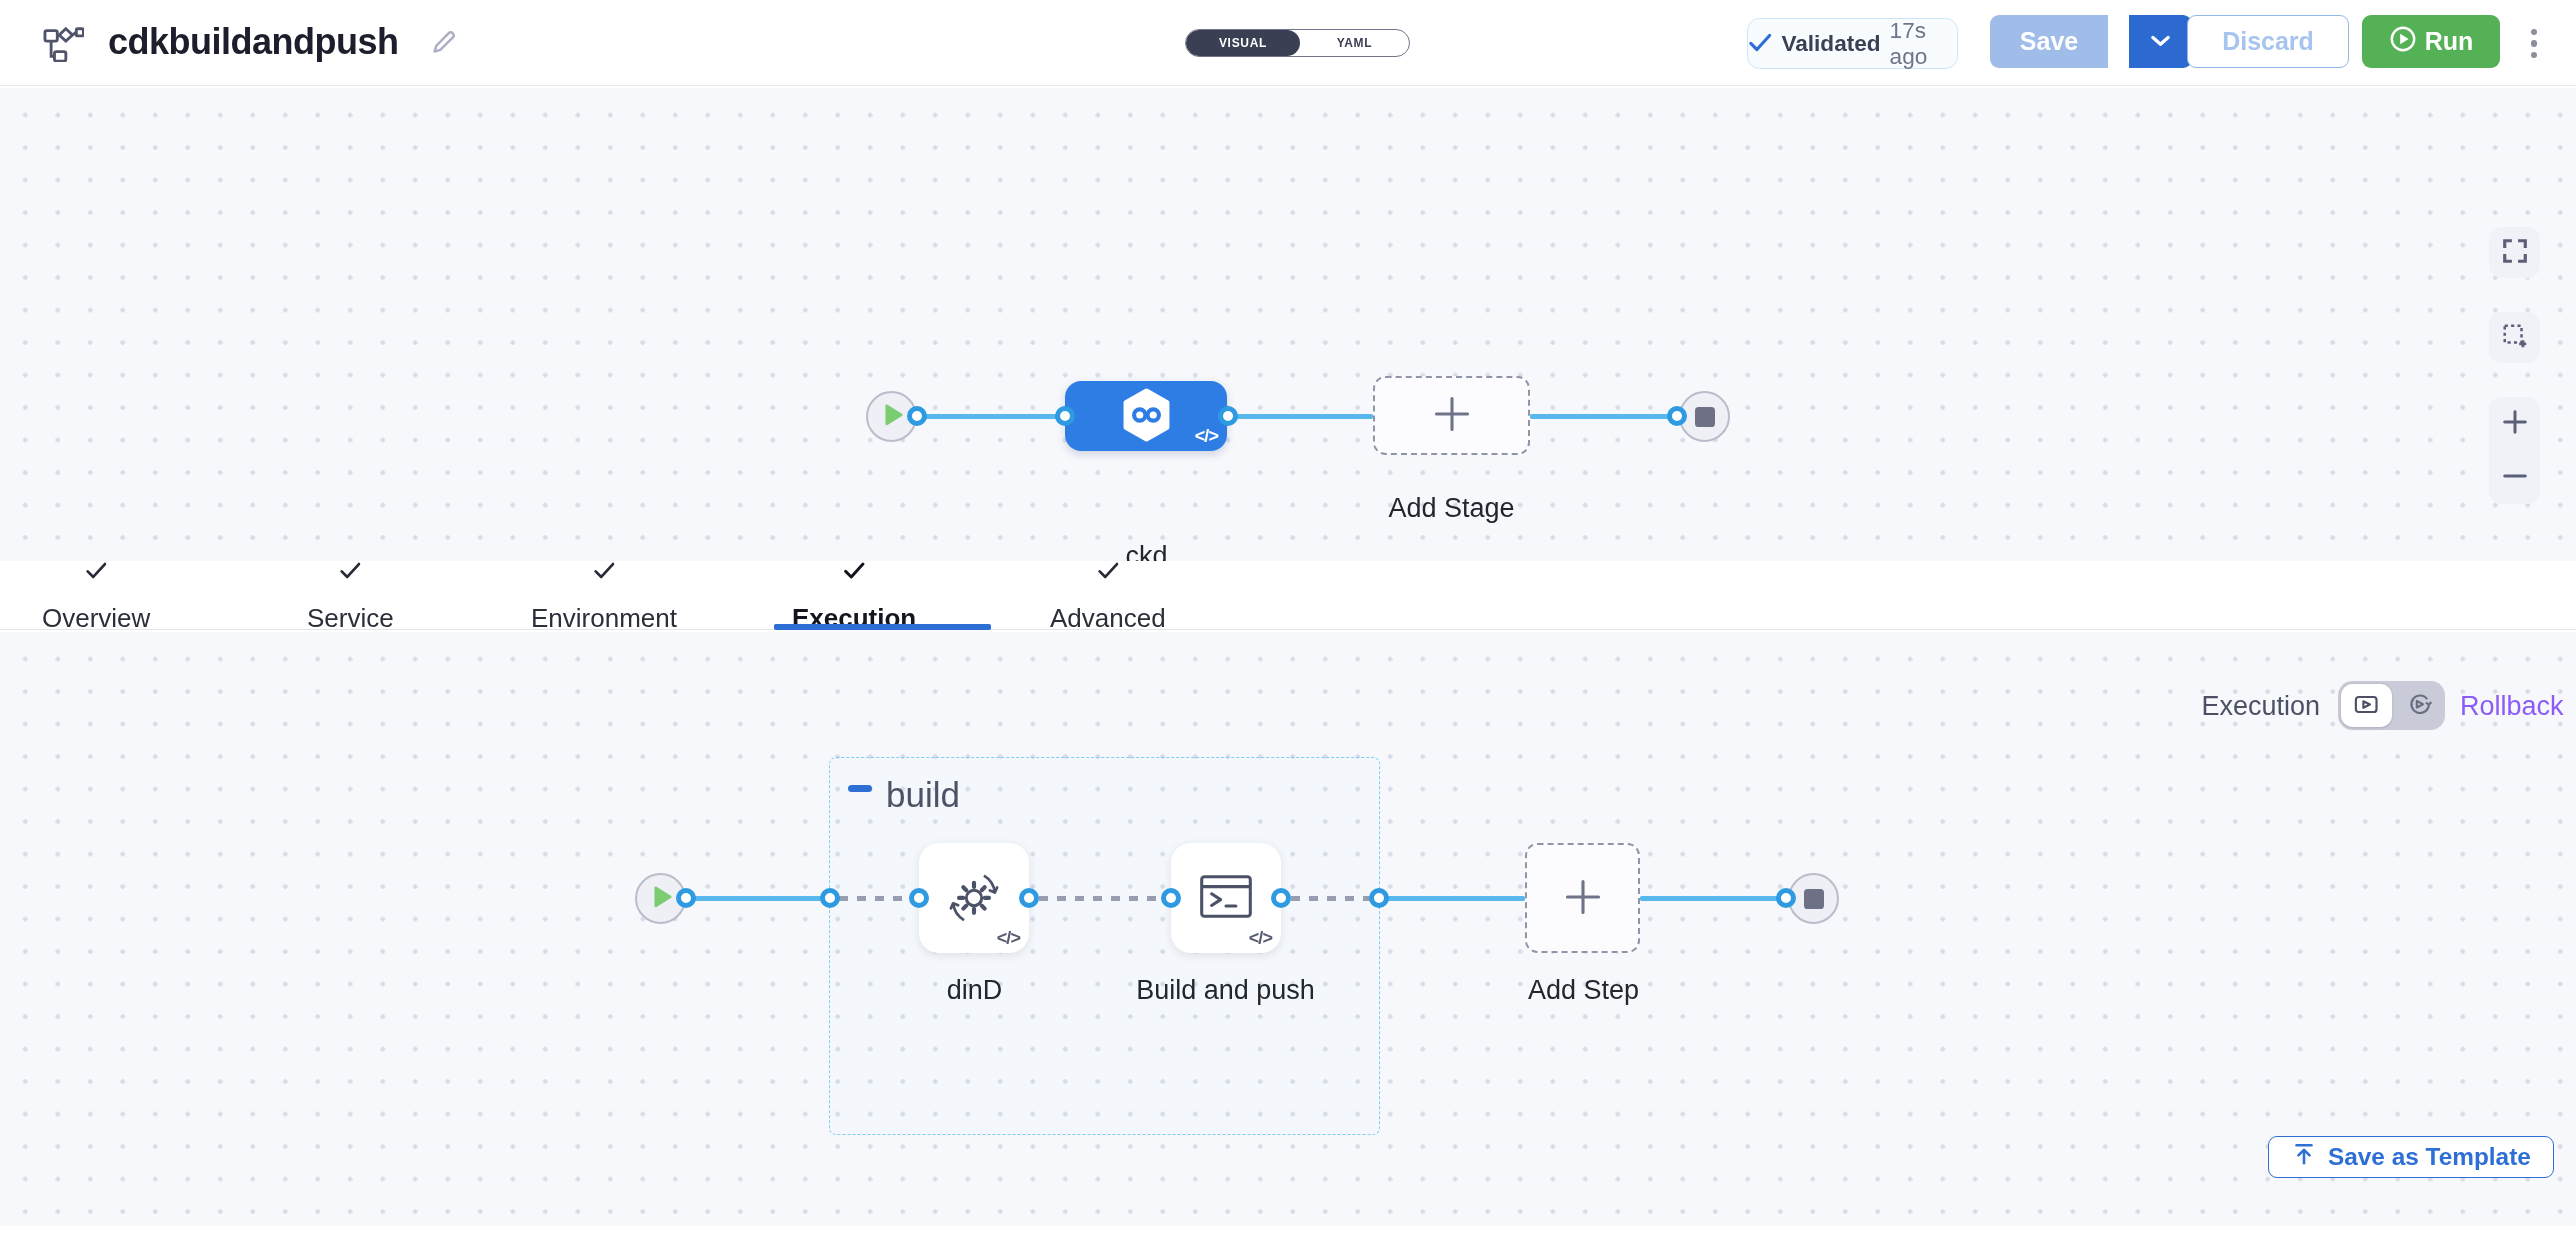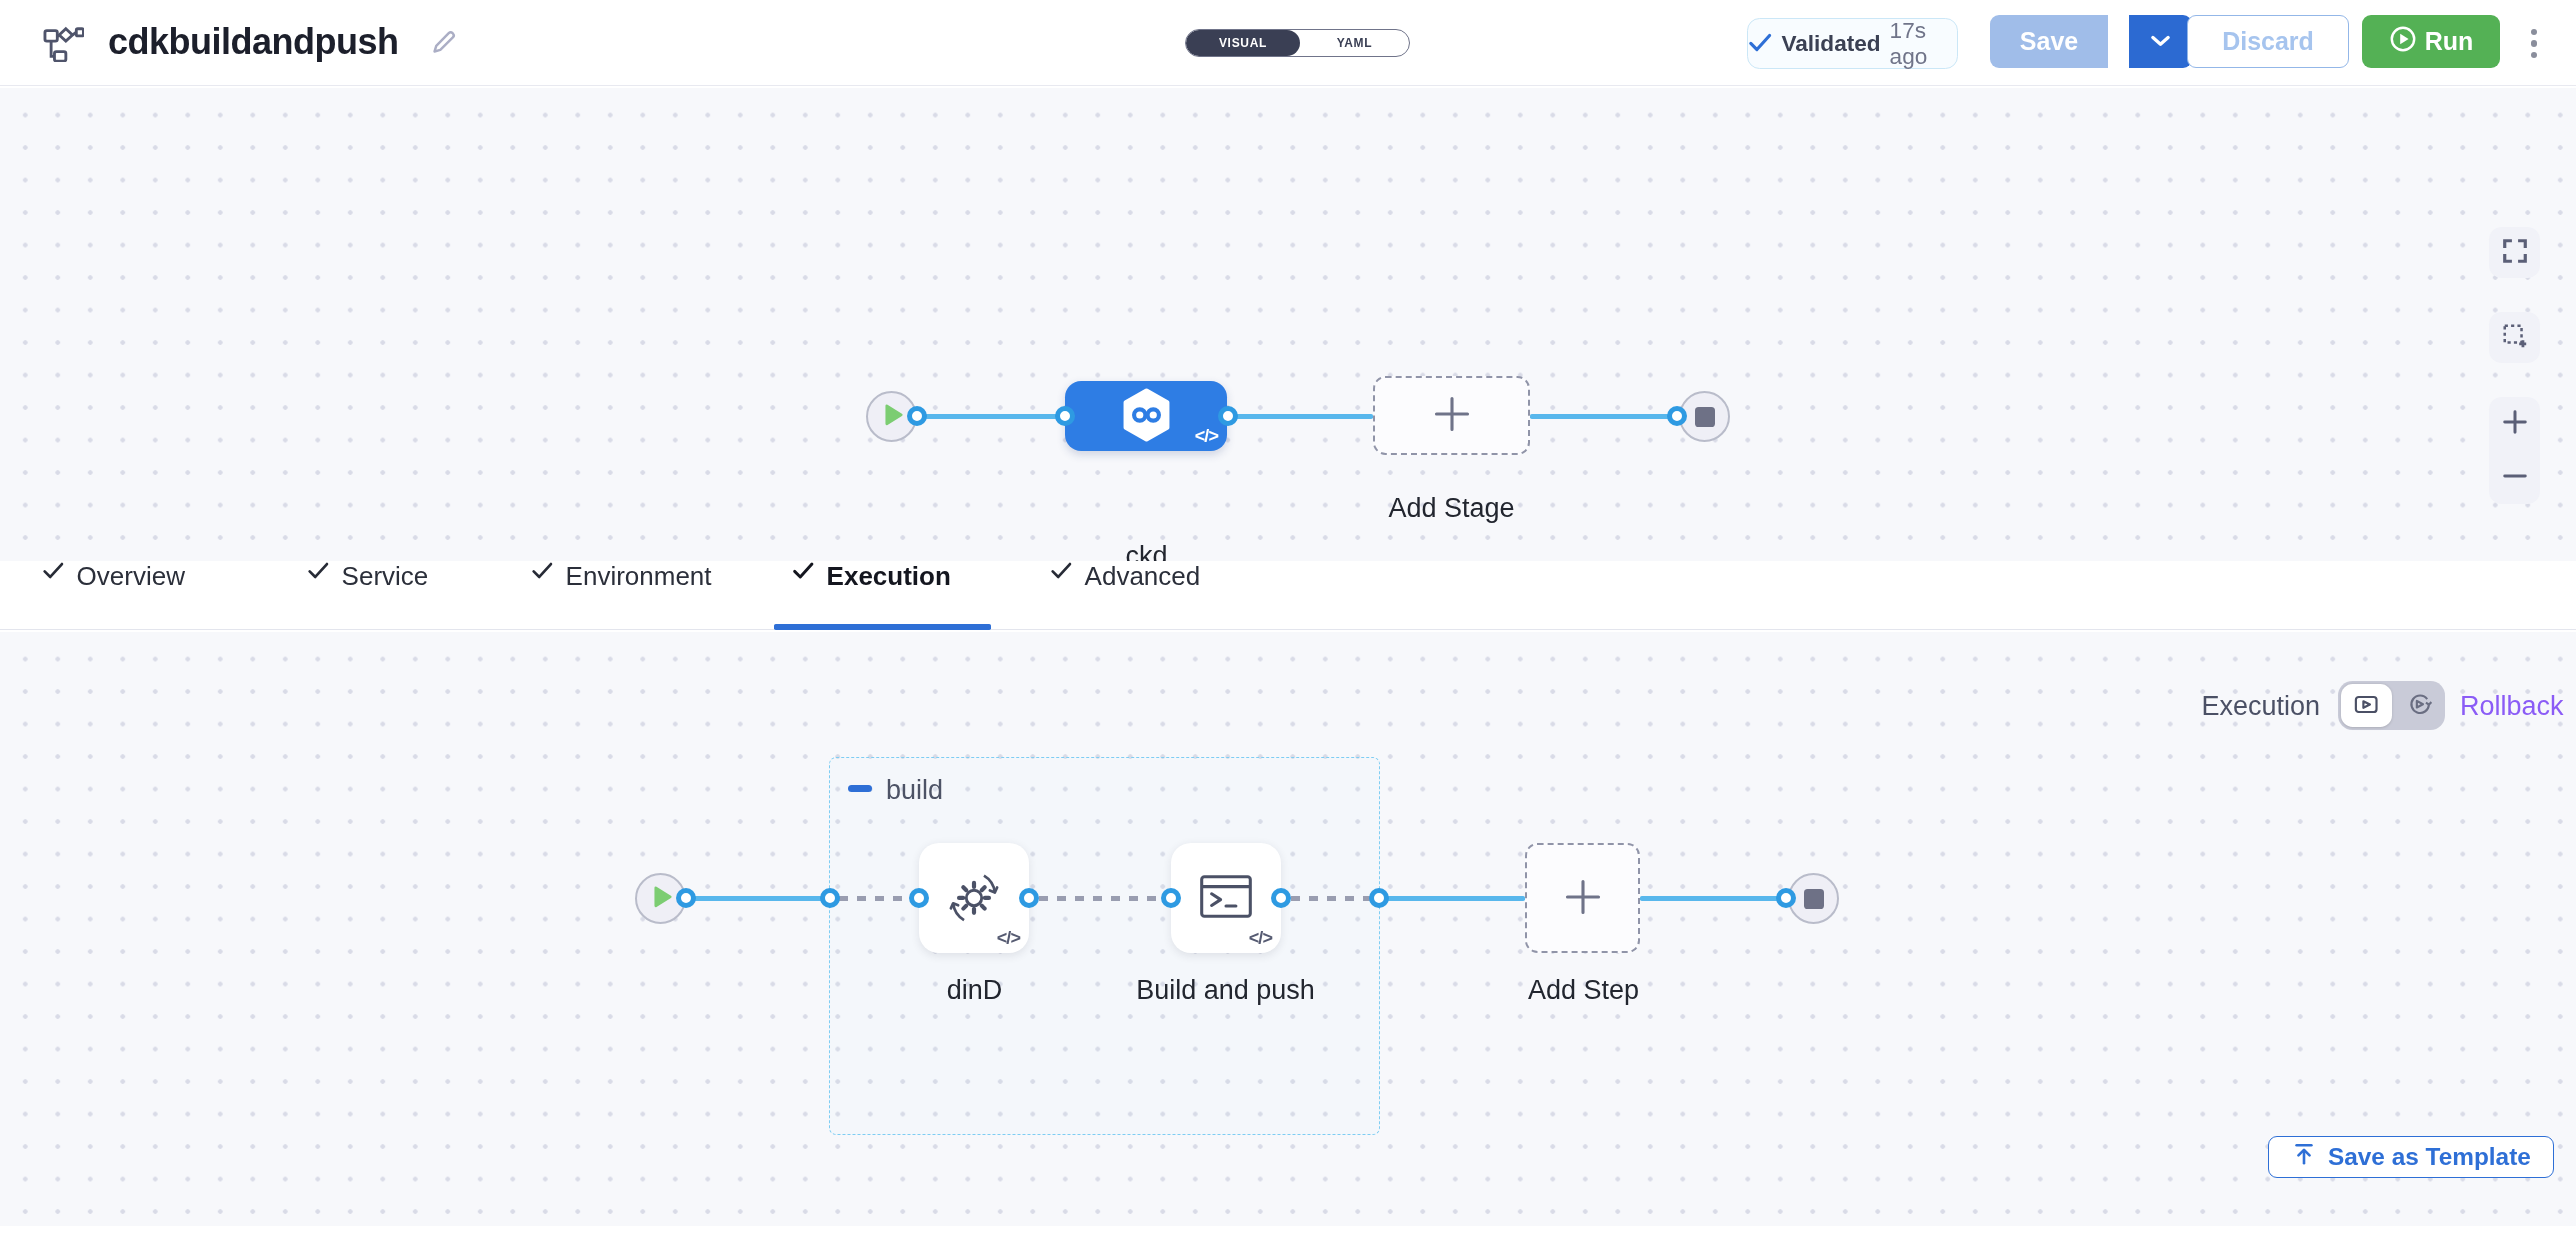--- a/index.html
+++ b/index.html
@@ -61,25 +61,25 @@
   .add-box { position:absolute; border:2.7px dashed #9094a8; border-radius:12.6px; background:#fcfcfe; cursor:pointer; display:flex; align-items:center; justify-content:center; z-index:5; }
   .add-stage-box { left:1373px; top:376px; width:157px; height:79px; }
   .add-step-box { left:1525px; top:843px; width:115px; height:110px; }
 
   .node-label { position:absolute; font-size:27px; color:#22262f; text-align:center; z-index:5; }
 
   .step-card { position:absolute; top:843px; width:110px; height:110px; background:#fff; border-radius:20px; box-shadow:0 2.7px 9px rgba(40,41,61,0.10); cursor:pointer; display:flex; align-items:center; justify-content:center; z-index:5; }
 
   .group-box { position:absolute; left:829px; top:757px; width:551px; height:378px; border:1.8px dashed #7ecdf3; border-radius:7.2px; background:rgba(160,210,245,0.03); z-index:1; }
   .group-minus { position:absolute; left:848px; top:785px; width:23.5px; height:7.2px; background:#2e6fd6; border-radius:3.6px; cursor:pointer; z-index:5; }
-  .group-label { position:absolute; left:886px; top:775px; font-size:27px; color:#4d5366; z-index:5; }
+  .group-label { position:absolute; left:886px; top:775px; font-size:35px; color:#4d5366; z-index:5; }
 
   
   .tabbar { position:absolute; left:0; top:561px; width:2576px; height:69px; background:#fff; border-bottom:1.8px solid #e3e5ed; z-index:20; }
-  .tab { position:absolute; top:0; height:69px; display:flex; align-items:flex-start; gap:12px; cursor:pointer; background:none; border:none; font-family:inherit; }
+  .tab { position:absolute; top:0; height:69px; display:flex; align-items:center; gap:20px; cursor:pointer; background:none; border:none; font-family:inherit;flex-direction:column; }
   .tab-label { font-size:26px; color:#2b2f3a; }
   .tab.active .tab-label { font-weight:700; color:#14161f; }
   .tab-underline { position:absolute; left:774px; top:63px; width:217px; height:6.3px; background:#2e6fd6; border-radius:1.8px; }
   .save-template-btn { position:absolute; left:2268px; top:575px; width:286px; height:42px; background:#fff; border:1.8px solid #2e6fd6; border-radius:9px; color:#2e6fd6; font-size:24.4px; font-weight:600; cursor:pointer; display:flex; align-items:center; justify-content:center; gap:10.8px; font-family:inherit; }
 
   
   .exec-mode-label { position:absolute; left:2139px; top:691px; width:181px; text-align:right; font-size:27px; color:#4b5065; z-index:5; }
   .exec-toggle { position:absolute; left:2338px; top:681px; width:107px; height:49px; background:#c9cbd8; border-radius:14.4px; z-index:5; display:flex; }
   .exec-seg { flex:1; display:flex; align-items:center; justify-content:center; cursor:pointer; }
   .exec-seg.active { margin:2.7px; background:#fff; border-radius:11.7px; box-shadow:0 0.9px 2.7px rgba(0,0,0,0.15); }

